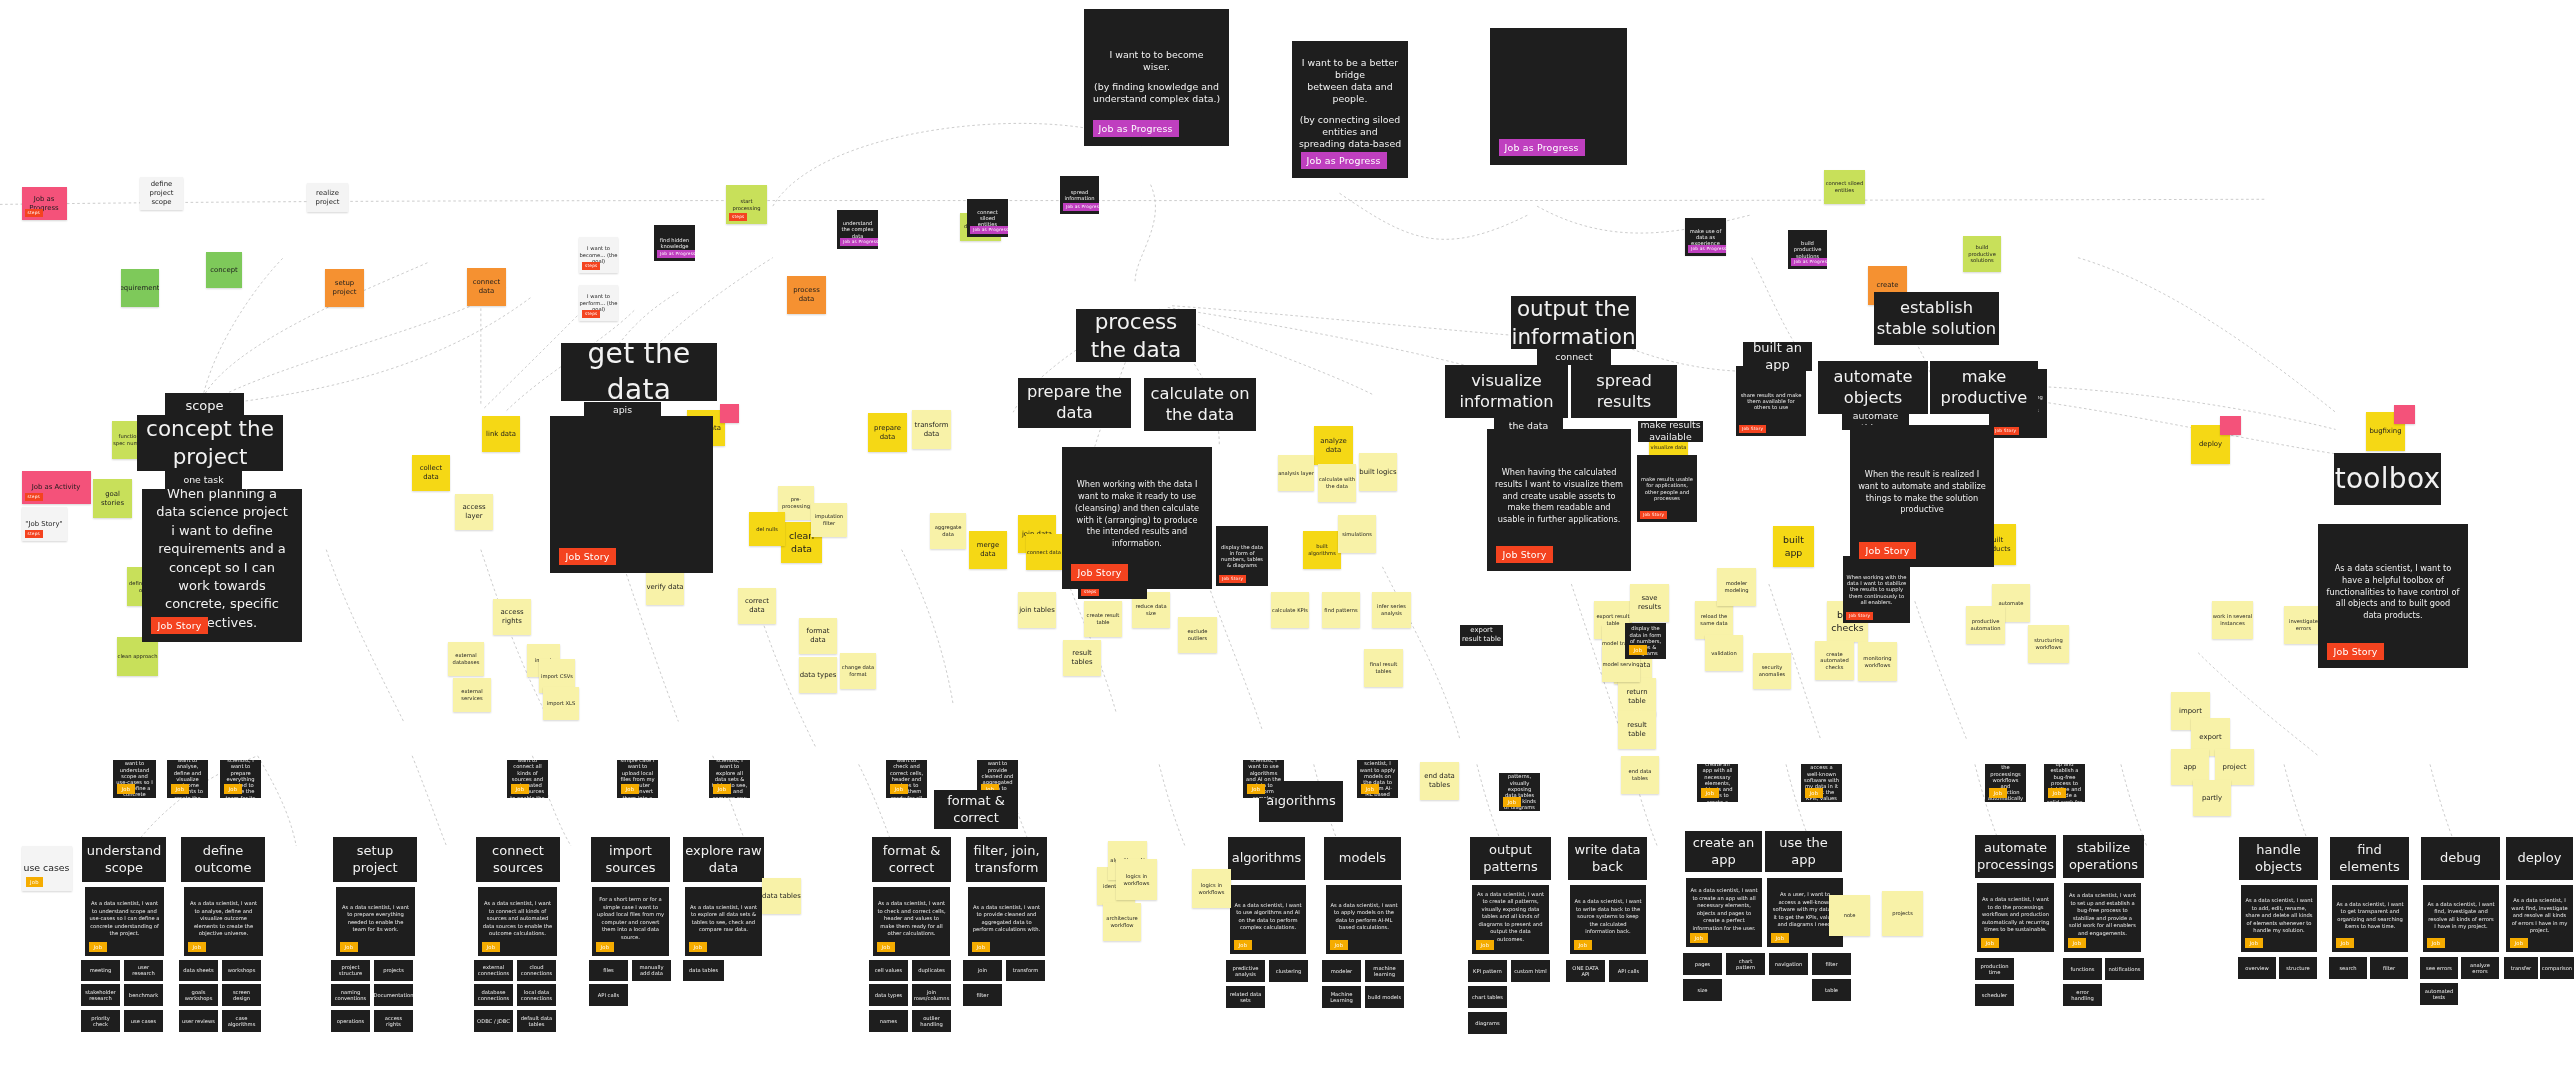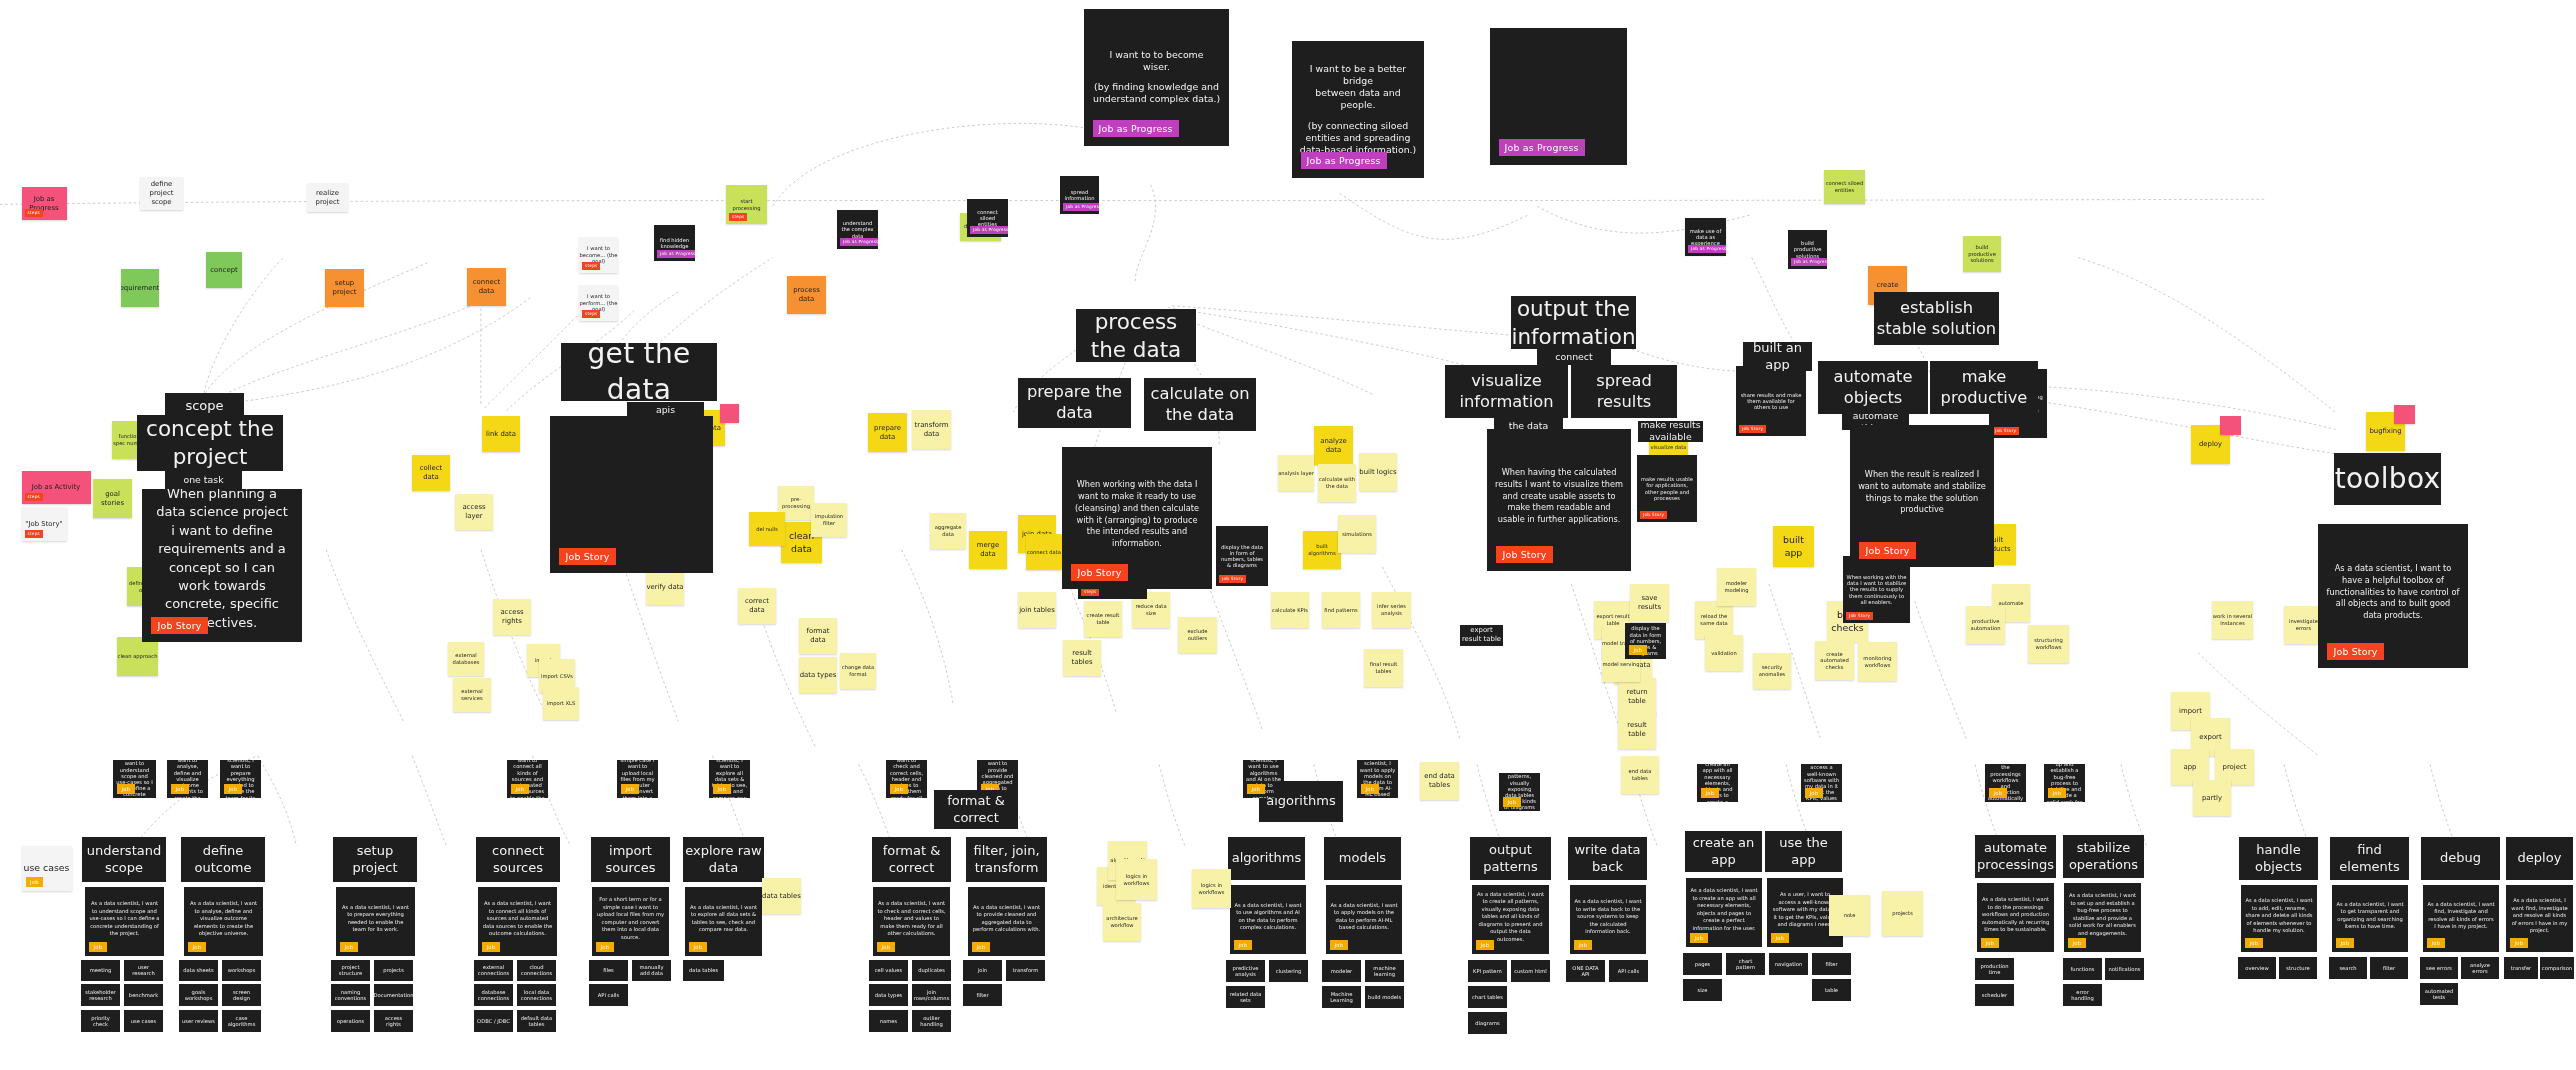--- a/index.html
+++ b/index.html
@@ -118,21 +118,21 @@
 
   <div class="node dark pad" style="left:1084px;top:8.6px;width:145px;height:137px;">
     <div style="display:block;">
       <div class="hdr-xs">I want to to become</div>
       <div class="hdr-xs">wiser.</div>
       <div class="hdr-xs" style="margin-top:8.6px;">(by finding knowledge and understand complex data.)</div>
     </div>
     <span class="tag tag-prog">Job as Progress</span>
   </div>
 
-  <div class="node dark pad" style="left:1292px;top:41px;width:132px;height:137px;">
+  <div class="node dark pad" style="left:1292px;top:41px;width:116px;height:137px;">
     <div style="display:block;">
       <div class="hdr-xs">I want to be a better bridge</div>
       <div class="hdr-xs">between data and people.</div>
       <div class="hdr-xs" style="margin-top:8.6px;">(by connecting siloed entities and spreading data-based information.)</div>
     </div>
     <span class="tag tag-prog">Job as Progress</span>
   </div>
 
   <div class="node dark pad" style="left:1490px;top:28px;width:137px;height:137px;">
     <span class="tag tag-prog">Job as Progress</span>
@@ -509,21 +509,21 @@
     <span>one task</span>
     </div>
   <div class="node dark body-md" style="left:142px;top:489px;width:160px;height:153px;">
     <span>When planning a data science project i want to define requirements and a concept so I can work towards concrete, specific objectives.</span>
     <span class="tag tag-story">Job Story</span>
   </div>
 
   <div class="node dark hdr-xl" style="left:561px;top:343px;width:156px;height:58px;">
     <span>get the data</span>
     </div>
-  <div class="node dark hdr-xs" style="left:584px;top:402px;width:77px;height:17px;margin-left:43px;">
+  <div class="node dark hdr-xs" style="left:584px;top:402px;width:77px;height:17px;">
     <span>apis</span>
     </div>
   <div class="node dark body-md" style="left:550px;top:416px;width:163px;height:157px;">
     <span class="tag tag-story">Job Story</span>
   </div>
 
   <div class="node dark hdr-lg" style="left:1076px;top:309px;width:120px;height:53px;">
     <span>process the data</span>
     </div>
   <div class="node dark hdr-md" style="left:1018px;top:378px;width:113px;height:50px;">

